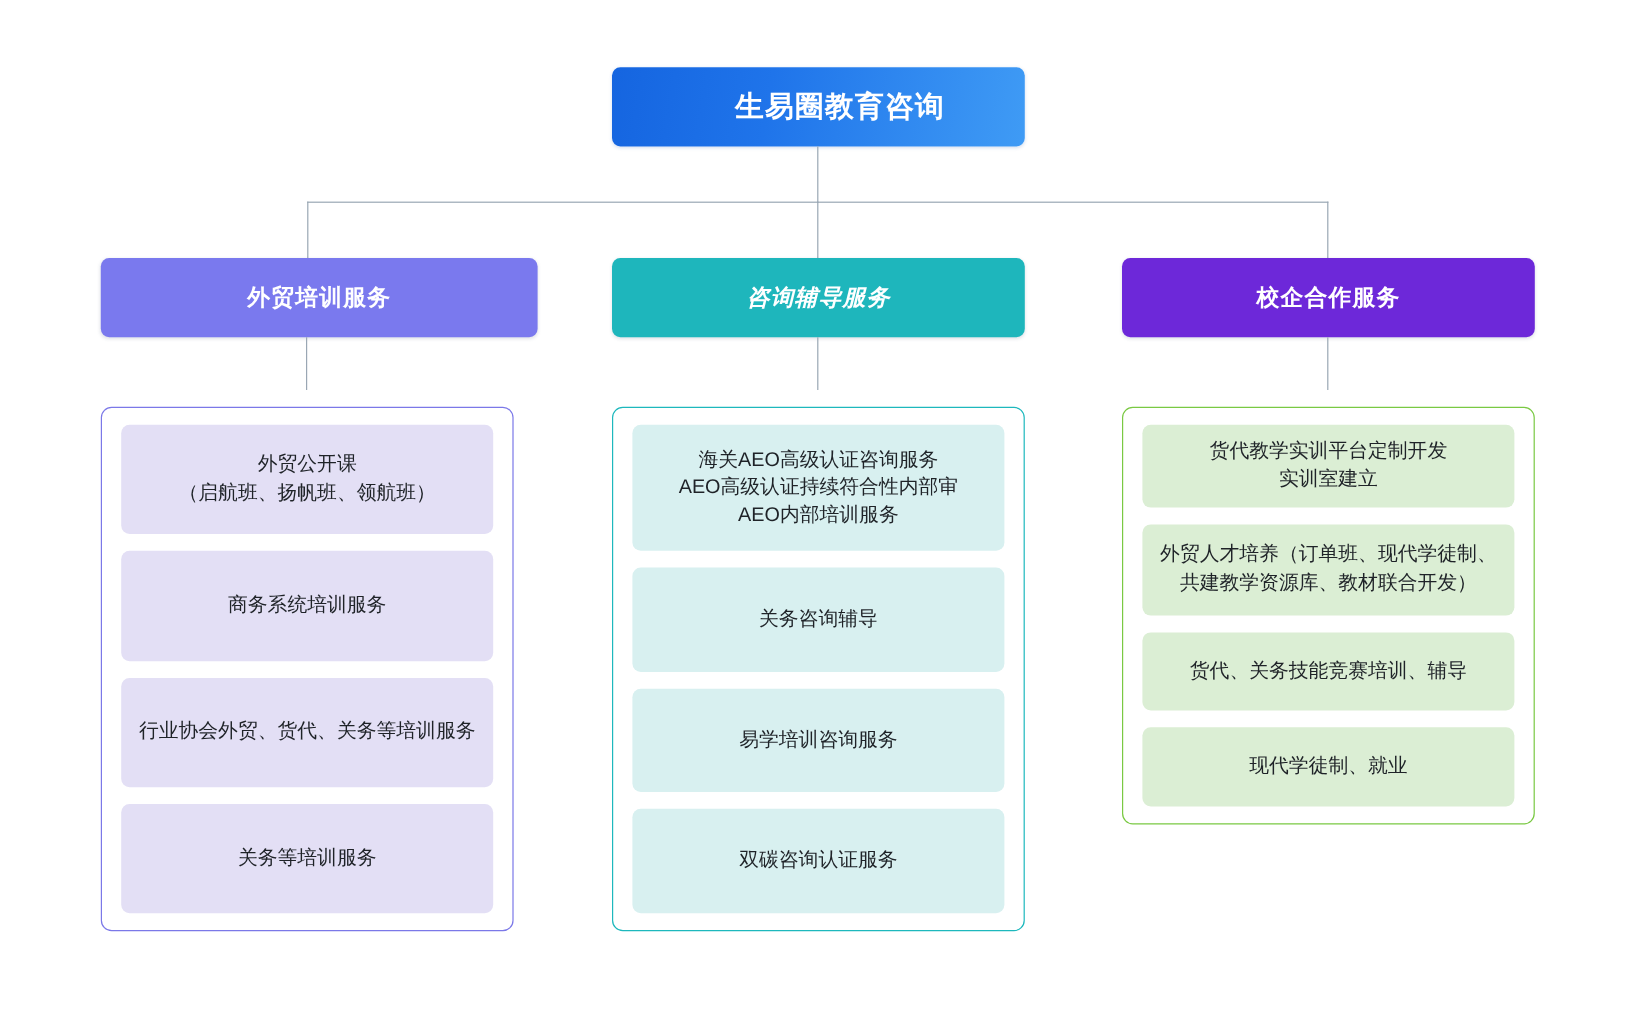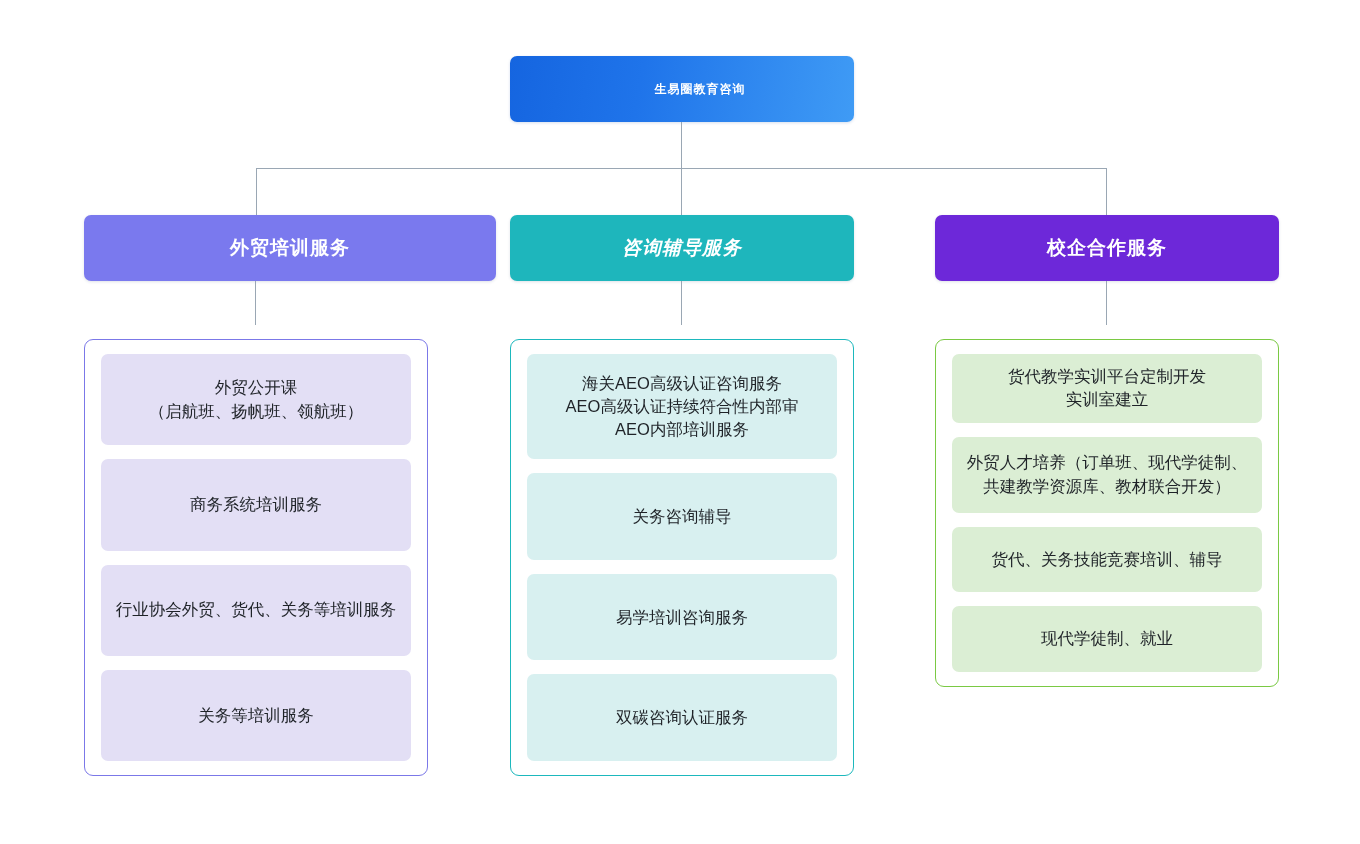--- a/index.html
+++ b/index.html
@@ -40,21 +40,21 @@
     height: 66px;
     border-radius: 7px;
     background: linear-gradient(100deg, #1565e0 0%, #1f74ea 38%, #3f9bf5 100%);
     display: flex;
     align-items: center;
     justify-content: center;
     box-shadow: 0 1px 3px rgba(30,80,160,0.18);
   }
   .root-node .label {
     color: #ffffff;
-    font-size: 12px;
+    font-size: 24px;
     font-weight: bold;
     letter-spacing: 1px;
     margin-left: 36px;
   }
 
   
   .branch {
     position: absolute;
     top: 215px;
   }
@@ -102,21 +102,21 @@
     text-align: center;
     box-sizing: border-box;
     padding: 10px 10px;
     color: #1f2328;
     font-size: 16.5px;
     line-height: 1.42;
     white-space: pre-line;
   }
 
   
-  .branch-1 { left: 84px; width: 412px; }
+  .branch-1 { left: 84px; width: 364px; }
   .branch-1 .branch-header { background: #7a79ee; }
   .branch-1 .branch-box {
     left: 0px; width: 344px; height: 437px;
     border: 1.6px solid #7b78e8;
   }
   .branch-1 .item-card { background: #e3dff5; }
 
   
   .branch-2 { left: 510px; width: 344px; }
   .branch-2 .branch-header { background: #1eb6bc; font-style: italic; }

